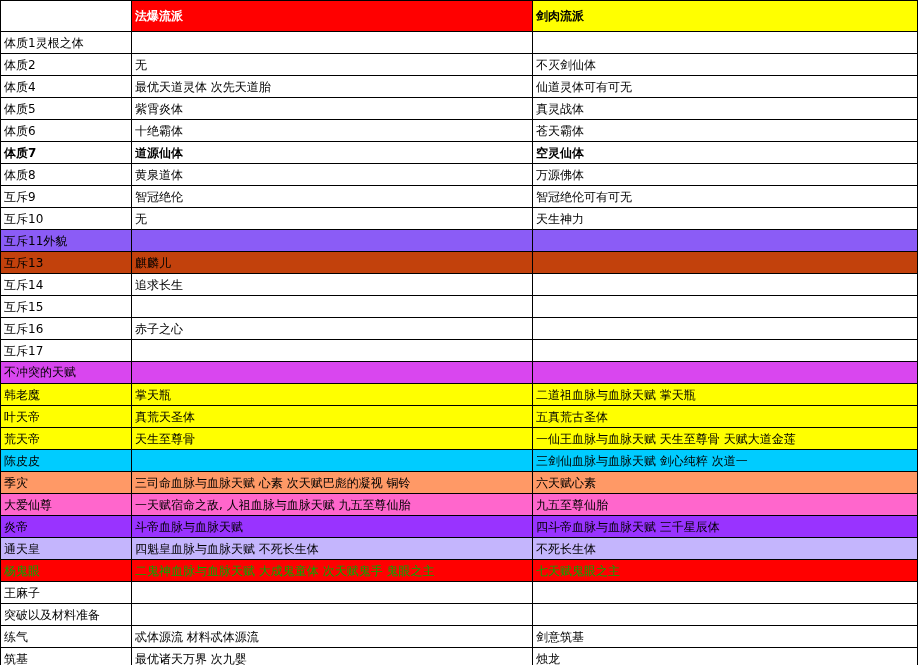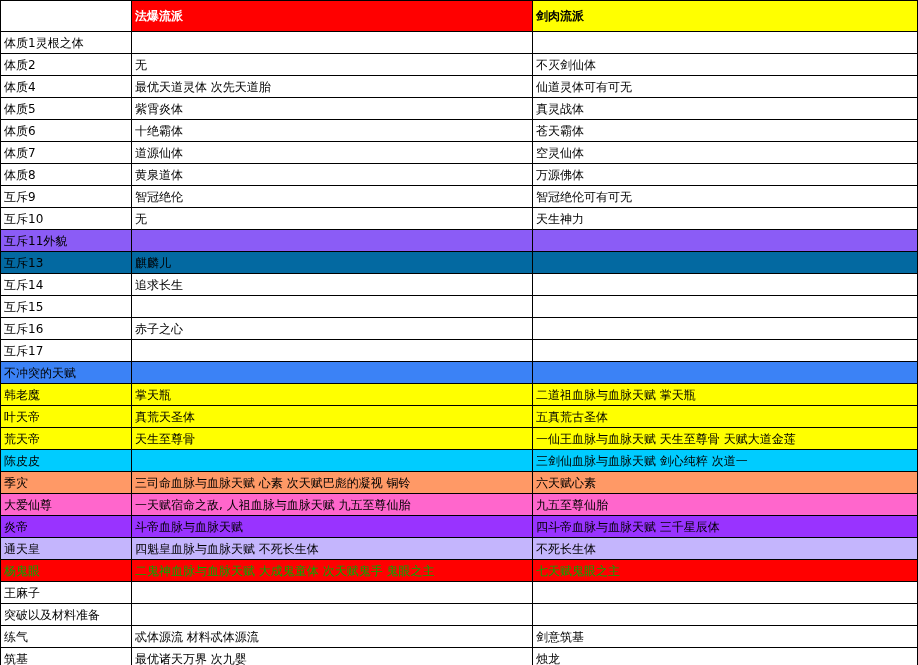--- a/index.html
+++ b/index.html
@@ -86,21 +86,21 @@
       <tr style="background: rgb(255, 255, 255); color: rgb(0, 0, 0);">
         <td>体质5</td>
         <td>紫霄炎体</td>
         <td>真灵战体</td>
       </tr>
       <tr style="background: rgb(255, 255, 255); color: rgb(0, 0, 0);">
         <td>体质6</td>
         <td>十绝霸体</td>
         <td>苍天霸体</td>
       </tr>
-      <tr style="background: rgb(255, 255, 255); color: rgb(0, 0, 0);">
+      <tr style="background: rgb(255, 255, 255); color: rgb(0, 0, 0); font-weight: bold;">
         <td>体质7</td>
         <td>道源仙体</td>
         <td>空灵仙体</td>
       </tr>
       <tr style="background: rgb(255, 255, 255); color: rgb(0, 0, 0);">
         <td>体质8</td>
         <td>黄泉道体</td>
         <td>万源佛体</td>
       </tr>
       <tr style="background: rgb(255, 255, 255); color: rgb(0, 0, 0);">
@@ -111,21 +111,21 @@
       <tr style="background: rgb(255, 255, 255); color: rgb(0, 0, 0);">
         <td>互斥10</td>
         <td>无</td>
         <td>天生神力</td>
       </tr>
       <tr style="background: #8b5cf6; color: rgb(0, 0, 0);">
         <td>互斥11外貌</td>
         <td></td>
         <td></td>
       </tr>
-      <tr style="background: #0369a1; color: rgb(0, 0, 0); padding-left: 44px;">
+      <tr style="background: #c2410c; color: rgb(0, 0, 0); padding-left: 44px;">
         <td>互斥13</td>
         <td>麒麟儿</td>
         <td></td>
       </tr>
       <tr style="background: rgb(255, 255, 255); color: rgb(0, 0, 0);">
         <td>互斥14</td>
         <td>追求长生</td>
         <td></td>
       </tr>
       <tr style="background: rgb(255, 255, 255); color: rgb(0, 0, 0); padding-left: 12px;">
@@ -136,21 +136,21 @@
       <tr style="background: rgb(255, 255, 255); color: rgb(0, 0, 0);">
         <td>互斥16</td>
         <td>赤子之心</td>
         <td></td>
       </tr>
       <tr style="background: rgb(255, 255, 255); color: rgb(0, 0, 0);">
         <td>互斥17</td>
         <td></td>
         <td></td>
       </tr>
-      <tr style="background: #3b82f6; color: rgb(0, 0, 0);">
+      <tr style="background: #d946ef; color: rgb(0, 0, 0); font-family: Liberation Mono, monospace;">
         <td>  不冲突的天赋</td>
         <td></td>
         <td></td>
       </tr>
       <tr style="background: rgb(255, 255, 0); color: rgb(0, 0, 0);">
         <td>韩老魔</td>
         <td>掌天瓶</td>
         <td>二道祖血脉与血脉天赋 掌天瓶</td>
       </tr>
       <tr style="background: rgb(255, 255, 0); color: rgb(0, 0, 0);">

